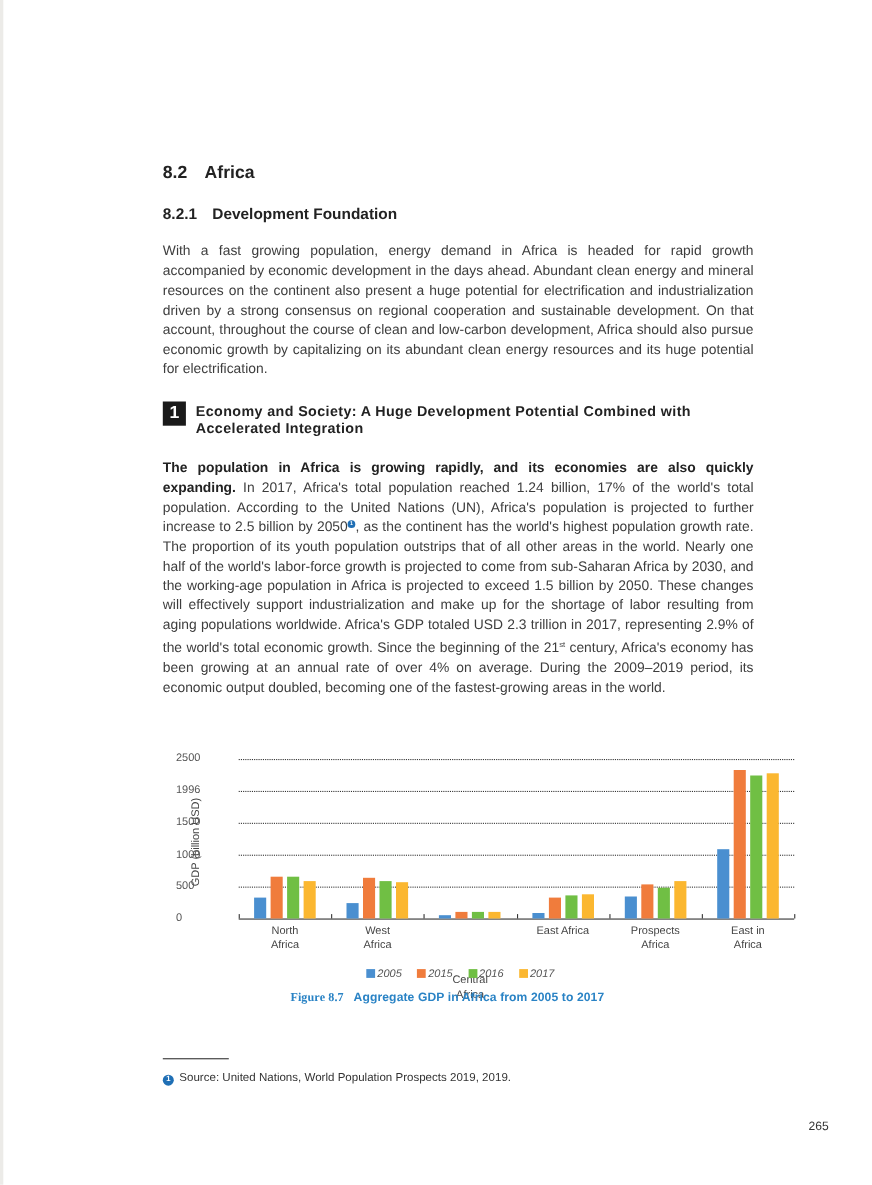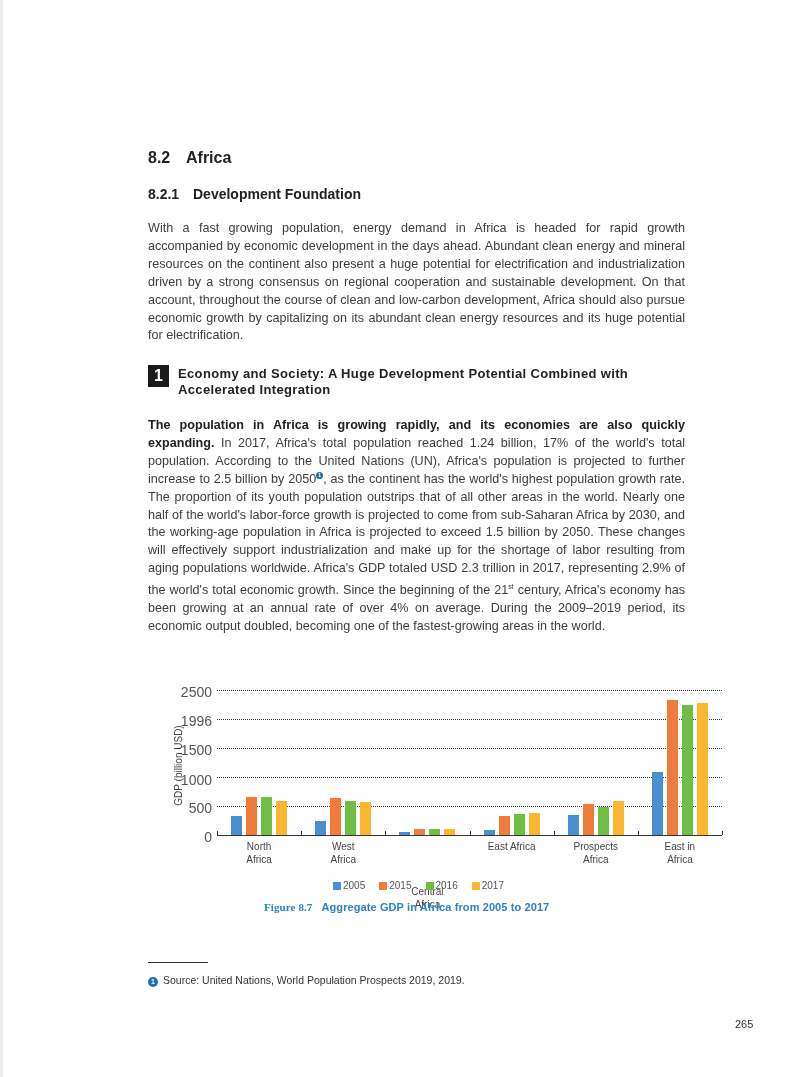--- a/index.html
+++ b/index.html
@@ -33,28 +33,28 @@
     font-size: 5px; line-height: 7px; text-align: center; vertical-align: 6px; font-weight: bold;
   }
   sup.st { font-size: 7px; vertical-align: 5px; }
 
   
   .chart { position: absolute; left: 160px; top: 680px; width: 520px; height: 190px; }
   .ylabel {
     position: absolute; left: -32px; top: 80px; width: 100px; font-size: 10px; color: #444;
     transform: rotate(-90deg); text-align: center;
   }
-  .ytick { position: absolute; left: 0; width: 52px; text-align: right; font-size: 14px; color: #555; }
+  .ytick { position: absolute; left: 0; width: 52px; font-size: 10px; color: #555; }
   .gridline { position: absolute; left: 57px; width: 505px; border-top: 1px dotted #333; height: 0; }
   .axis-x { position: absolute; left: 57px; top: 155px; width: 505px; height: 1px; background: #333; }
   .tick { position: absolute; top: 151px; width: 1px; height: 4px; background: #333; }
   .bar { position: absolute; width: 11px; }
   .xlabel { position: absolute; top: 161px; width: 80px; text-align: center; font-size: 10px; color: #444; line-height: 12.5px; }
   .legend { position: absolute; left: 333px; top: 880px; font-size: 10px; color: #555; }
-  .legend .item { display: inline-block; margin-right: 14px; }
+  .legend .item { display: inline-block; margin-right: 14px; font-style: italic; }
   .legend .sw { display: inline-block; width: 8px; height: 8px; margin-right: 2px; vertical-align: -1px; }
   .caption { position: absolute; left: 264px; top: 901px; font-size: 11px; font-weight: bold; color: #2a83c5; letter-spacing: 0.1px; }
   .caption .num { margin-right: 9px; font-family: Liberation Serif, serif; }
 
   .fn-rule { position: absolute; left: 148px; top: 962px; width: 60px; height: 1px; background: #333; }
   .footnote { position: absolute; left: 148px; top: 974px; font-size: 10.5px; color: #333; }
   .footnote .fnicon {
     display: inline-block; width: 10px; height: 10px; border-radius: 50%; background: #1f6fb5; color: #fff;
     font-size: 7px; line-height: 10px; text-align: center; font-weight: bold; margin-right: 5px; vertical-align: 0px;
   }

